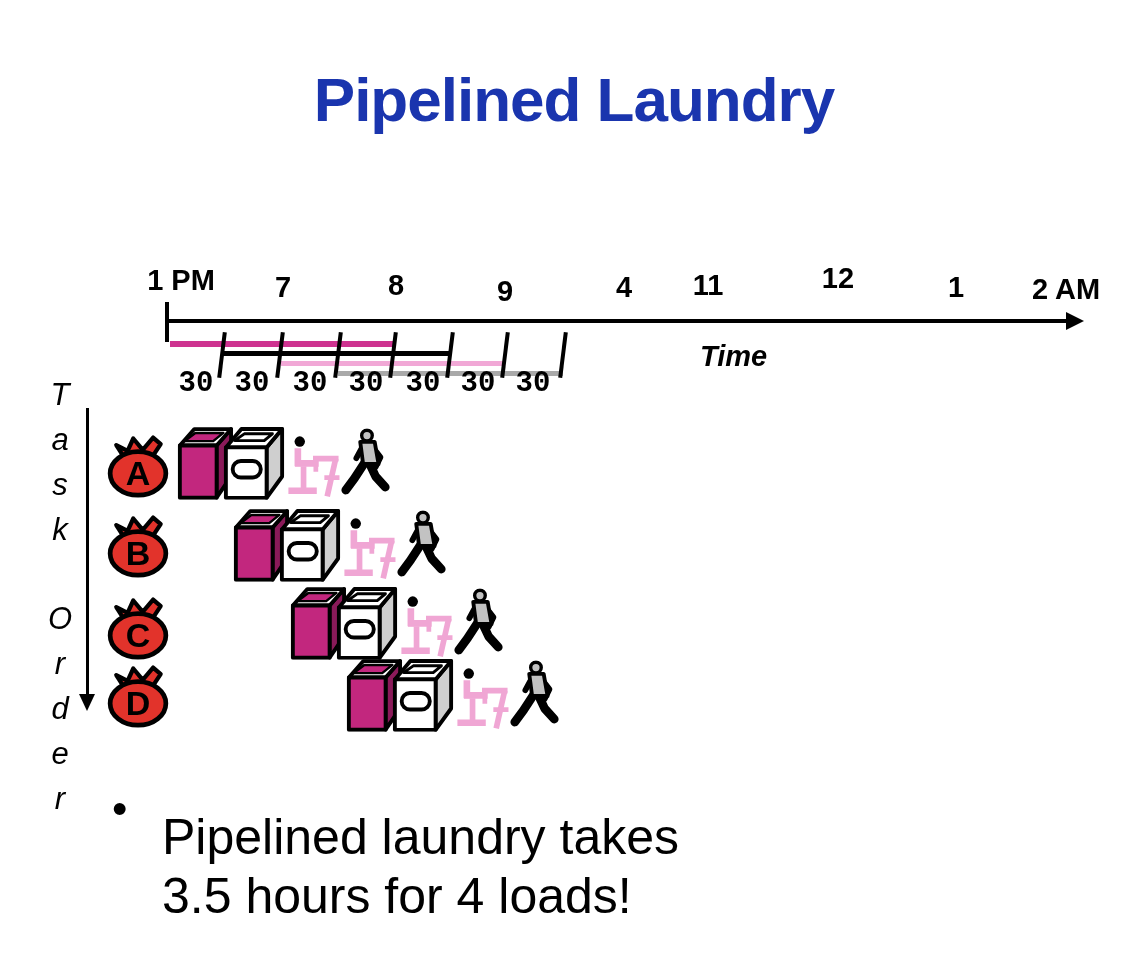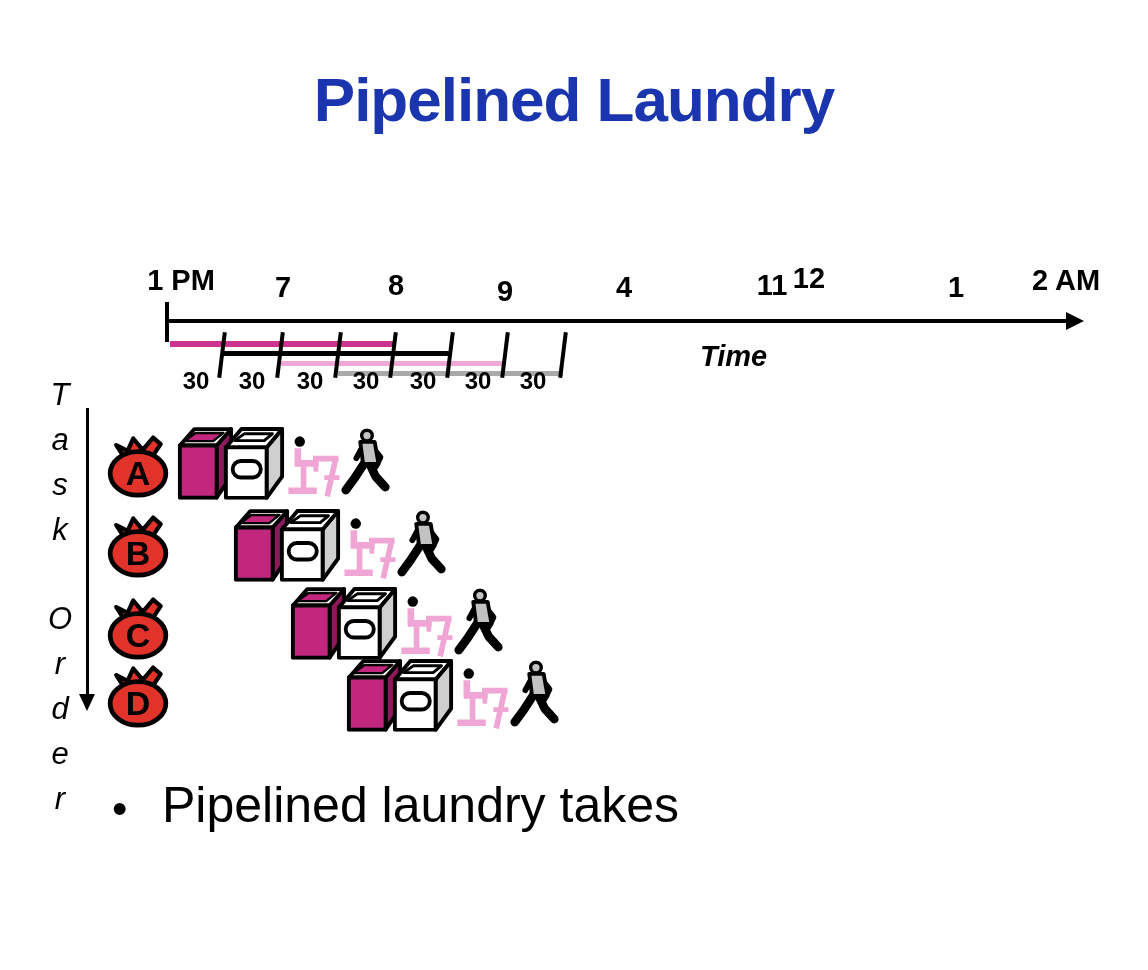--- a/index.html
+++ b/index.html
@@ -25,21 +25,21 @@
   .hour-label{
     transform:translateX(-50%);
     font-size:29px; font-weight:bold; white-space:nowrap;
   }
   .stage-bar{height:5px;}
   .interval-tick{
     width:4px; height:46px; background:#000; transform:rotate(7deg);
   }
   .interval-label{
     transform:translateX(-50%);
-    font-size:24px; font-weight:bold;
+    font-size:29px; font-weight:bold;font-family:Liberation Mono, monospace;
   }
   .time-label{
     font-size:29px; font-weight:bold; font-style:italic;
   }
   
   .vword{
     width:36px; text-align:center; font-style:italic; font-size:31px;
     line-height:45px; display:flex; flex-direction:column;
   }
   .order-arrow-line{width:3px; background:#000;}
@@ -102,24 +102,24 @@
     </defs>
   </svg>
 
   <div class="abs title" style="color: rgb(26, 53, 174);">Pipelined Laundry</div>
 
   <span class="abs hour-label" style="left:181px; top:264px;">1 PM</span>
   <span class="abs hour-label" style="left:283px; top:271px;">7</span>
   <span class="abs hour-label" style="left:396px; top:269px;">8</span>
   <span class="abs hour-label" style="left:505px; top:275px;">9</span>
   <span class="abs hour-label" style="left:624px; top:271px;">4</span>
-  <span class="abs hour-label" style="left:772px; top:269px;">11</span>
-  <span class="abs hour-label" style="left:809px; top:262px;">12</span>
+  <span class="abs hour-label" style="left:708px; top:269px;">11</span>
+  <span class="abs hour-label" style="left:838px; top:262px;">12</span>
   <span class="abs hour-label" style="left:956px; top:271px;">1</span>
-  <span class="abs hour-label" style="left:1066px; top:264px;">2 AM</span>
+  <span class="abs hour-label" style="left:1066px; top:273px;">2 AM</span>
 
   <div class="abs axis-line" style="left:167px; top:319px; width:901px;"></div>
   <div class="abs axis-arrowhead" style="left:1066px; top:312px;"></div>
   <div class="abs start-tick" style="left:165px; top:302px; height:40px;"></div>
 
   <div class="abs stage-bar" style="left: 170px; top: 341px; width: 223px; height: 6px; background: rgb(206, 51, 144);"></div>
   <div class="abs stage-bar" style="left: 222px; top: 351px; width: 228px; background: rgb(0, 0, 0);"></div>
   <div class="abs stage-bar" style="left: 281px; top: 361px; width: 224px; background: rgb(241, 168, 214);"></div>
   <div class="abs stage-bar" style="left: 338px; top: 371px; width: 225px; background: rgb(169, 169, 169);"></div>
 
@@ -219,17 +219,18 @@
       <use href="#sym-dryer"></use>
     </svg>
   <svg class="abs icon" viewBox="0 0 60 74" style="left:453px; top:666px; width:58px; height:70px;">
       <use href="#sym-folder"></use>
     </svg>
   <svg class="abs icon" viewBox="0 0 56 74" style="left:508px; top:660px; width:54px; height:72px;">
       <use href="#sym-walker"></use>
     </svg>
 
   <span class="abs bullet-marker" style="left:112px; top:784px;">•</span>
-  <div class="abs bullet-text" style="left:162px; top:776px;">
+  <div class="abs bullet-text" style="left:162px; top:808px;">
     <div>Pipelined laundry takes</div>
+    <div>3.5 hours for 4 loads!</div>
   </div>
 
 </div>
 
 </body></html>

